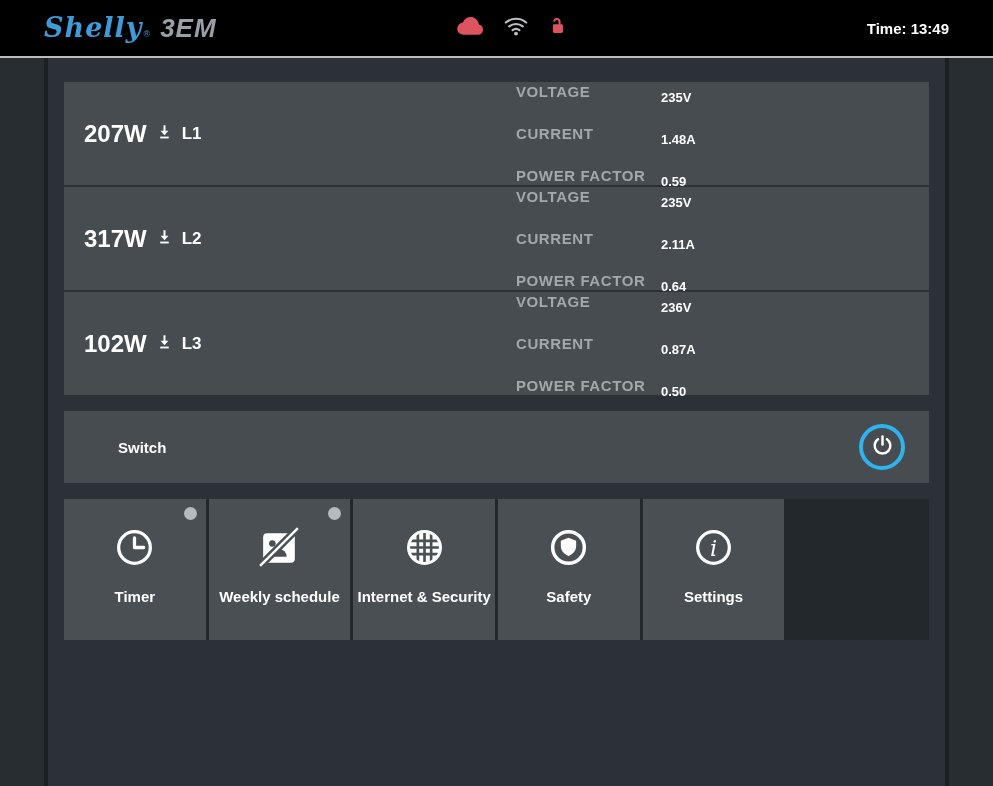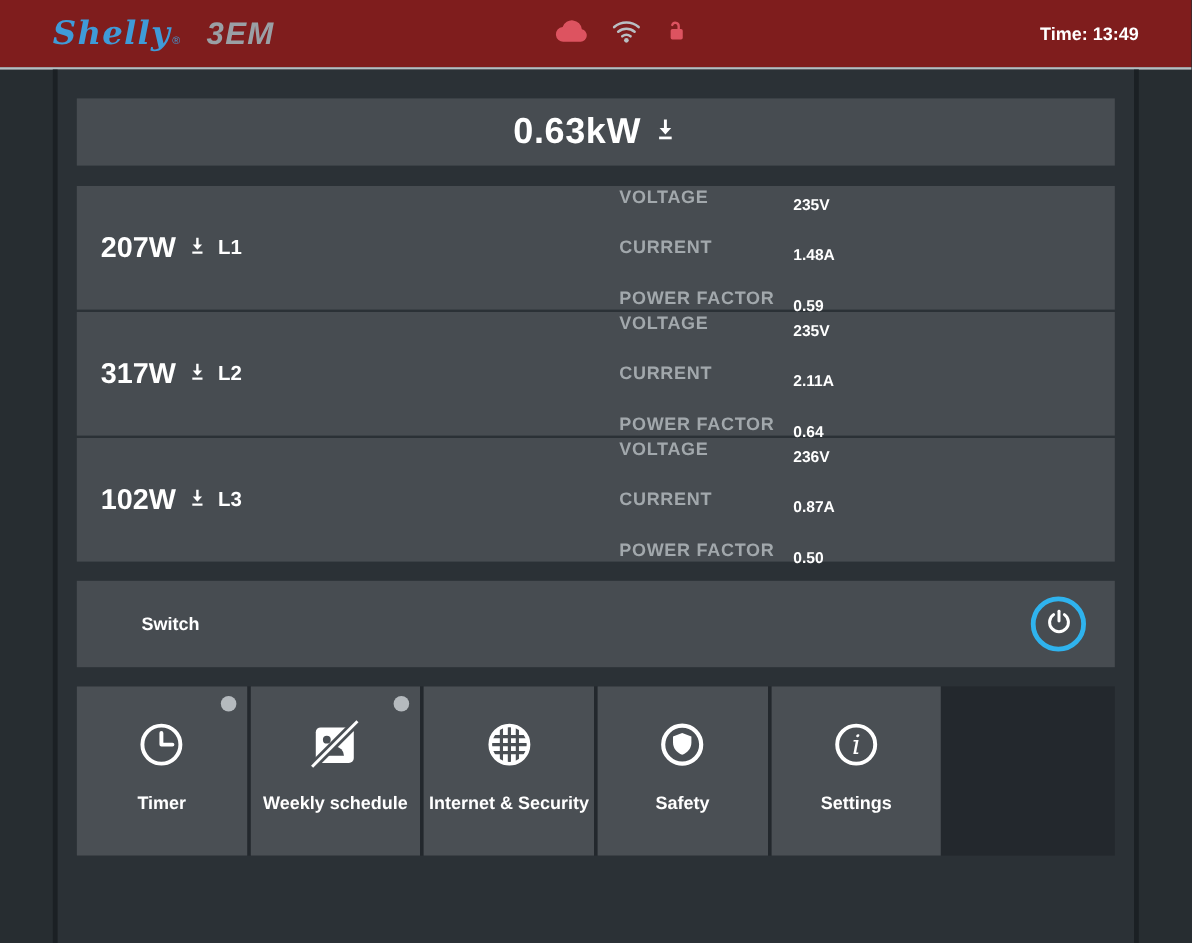--- a/index.html
+++ b/index.html
@@ -4,34 +4,34 @@
 <style>
   * { margin:0; padding:0; box-sizing:border-box; }
   html,body { width:993px; height:786px; overflow:hidden; }
   body {
     background:#272d31;
     font-family:"Liberation Sans", sans-serif;
     color:#fff;
   }
   
   .header {
-    height:56px; background:#7f1d1d;
+    height:56px; background:#000000;
     display:flex; align-items:center;
     padding:0 44px;
   }
   .logo { display:flex; align-items:baseline; cursor:default; }
   .logo-shelly {
     font-family:"DejaVu Serif", serif;
     font-style:italic; font-weight:bold;
     font-size:27px; color:#3f9bd8; letter-spacing:1px;
   }
   .logo-reg { font-size:9px; color:#3f9bd8; vertical-align:super; margin-left:1px; }
   .logo-model {
     font-style:italic; font-weight:bold;
-    font-size:26px; color:#9aa0a5; margin-left:22px; letter-spacing:1px;
+    font-size:26px; color:#9aa0a5; margin-left:10px; letter-spacing:1px;
   }
   .status-icons {
     flex:1; display:flex; justify-content:center; align-items:center; gap:17px;
     margin-left:-60px;
   }
   .time { font-size:15px; font-weight:bold; color:#fff; white-space:nowrap; }
   .header-divider { height:2px; background:#b7bdc1; }
 
   
   .panel {
@@ -127,29 +127,20 @@
           <rect x="7.5" y="10" width="11" height="9.5" rx="1.6" fill="#dd5360"></rect>
         </svg>
     </span>
   </div>
   <div class="time">Time: 13:49</div>
 </div>
 <div class="header-divider"></div>
 
 <div class="panel">
 
-  <div class="card total-card">
-    <span class="total-power">0.63kW</span>
-    <span>
-      <svg viewBox="0 0 24 24" width="21" height="21">
-          <path d="M10.6 3h2.8v8h4.1L12 17.2 6.5 11h4.1z" fill="#fff"></path>
-          <rect x="6" y="19.2" width="12" height="2.6" fill="#fff"></rect>
-        </svg>
-    </span>
-  </div>
 
   <div class="phase-rows">
 
     <div class="card phase-card">
       <div class="phase-left">
         <span class="phase-power">207W</span>
         <span>
           <svg viewBox="0 0 24 24" width="17" height="17">
               <path d="M10.6 3h2.8v8h4.1L12 17.2 6.5 11h4.1z" fill="#fff"></path>
               <rect x="6" y="19.2" width="12" height="2.6" fill="#fff"></rect>

